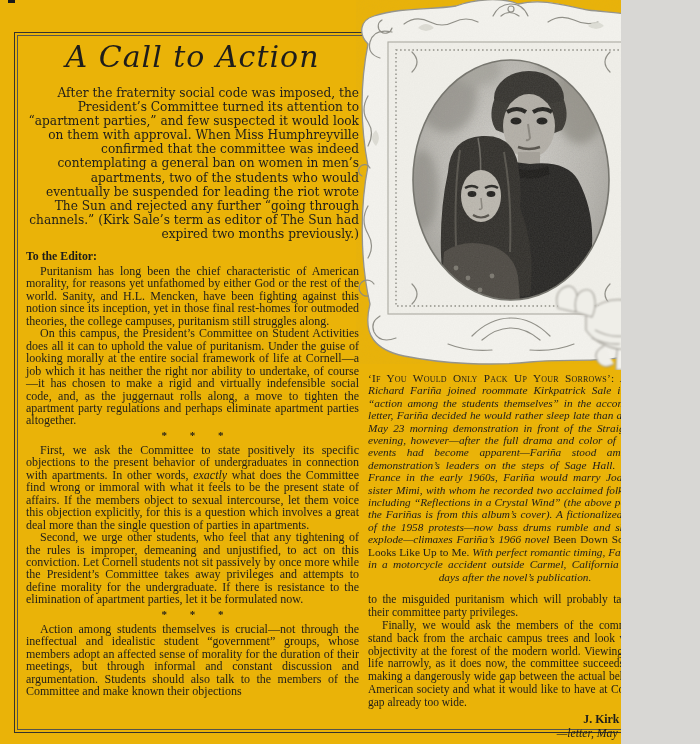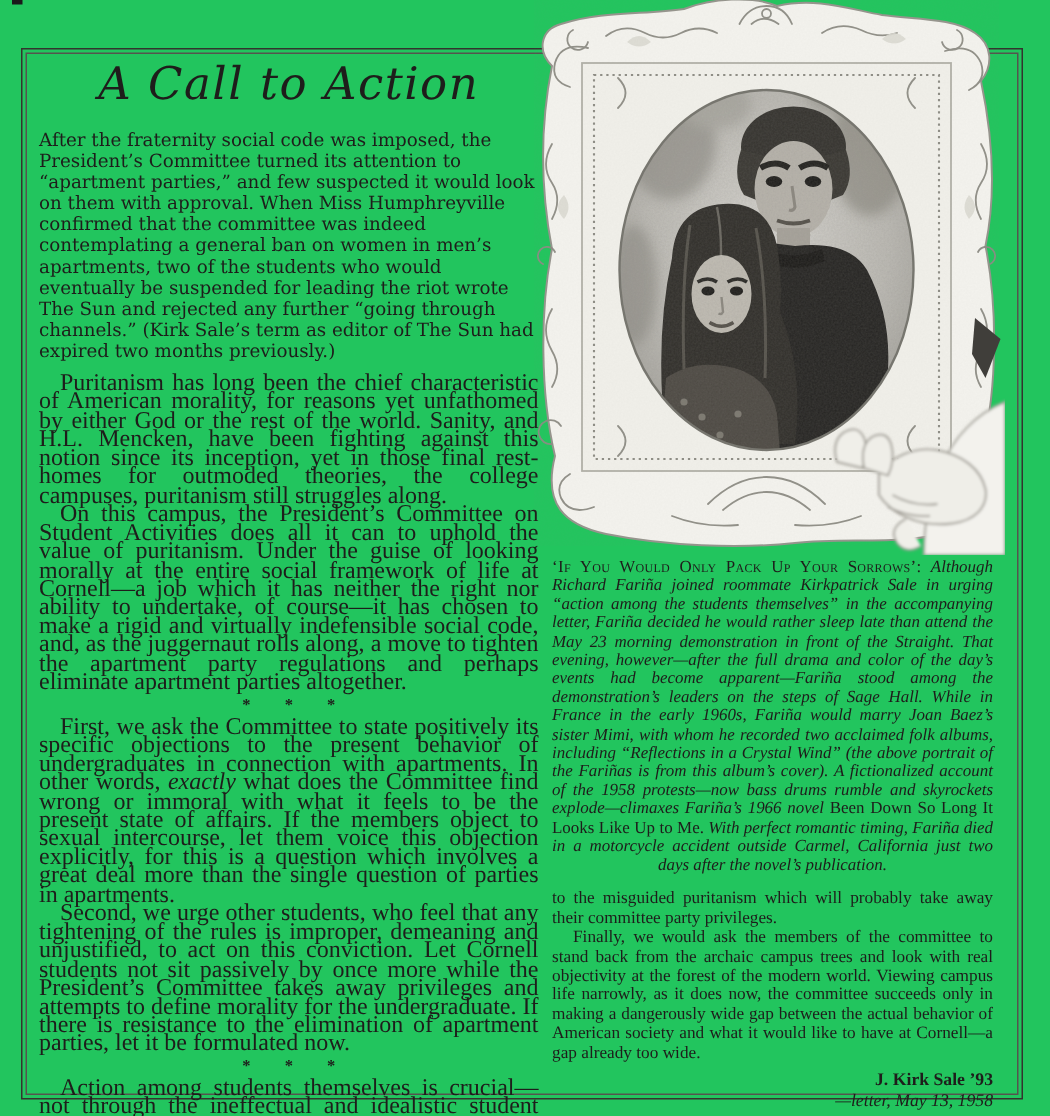--- a/index.html
+++ b/index.html
@@ -1,28 +1,28 @@
 <!DOCTYPE html>
 <html><head>
 <meta charset="utf-8">
 <style>
   html,body{margin:0;padding:0;background:#d8d7d4;}
-  .sheet{position:relative;width:700px;height:744px;background:#22c55e;overflow:hidden;
+  .sheet{position:relative;width:621px;height:744px;background:#eab308;overflow:hidden;
          font-family:"Liberation Serif",serif;color:#1e1d1b;}
   .corner-tick{position:absolute;left:8px;top:0;width:7px;height:3px;background:#1a1a1a;}
   .border-box{position:absolute;left:14px;top:32px;width:666px;height:699px;
               border:1.6px solid #34332e;z-index:1;}
   .border-inner{position:absolute;inset:2px;border:1px solid #55544e;}
   .col-left{position:absolute;left:26px;top:40px;width:333px;z-index:2;}
   .title{font-family:"DejaVu Serif",serif;font-style:italic;font-weight:normal;
          font-size:30px;line-height:34px;text-align:center;letter-spacing:1px;margin:0 0 11px;}
   .intro{font-family:"DejaVu Serif",serif;font-size:12.2px;line-height:14.1px;
-         text-align:left;margin:12px 0 9px;}
+         text-align:right;margin:12px 0 9px;}
   .edhead{font-weight:bold;font-size:11.8px;line-height:13px;margin:0 0 2px;}
-  .body-p{font-size:16px;line-height:12.45px;text-align:justify;text-indent:14px;margin:0;}
+  .body-p{font-size:12px;line-height:12.45px;text-align:justify;text-indent:14px;margin:0;}
   .sep{text-align:center;font-weight:bold;font-size:11px;line-height:12px;
        word-spacing:20px;margin:2px 0 3px;}
   .col-right{position:absolute;left:368px;top:372px;width:294px;z-index:2;}
   .caption{font-size:11.3px;line-height:12.4px;font-style:italic;text-align:justify;
            text-align-last:center;margin:0 0 10px;}
   .caption .lead{font-style:normal;font-variant:small-caps;letter-spacing:.2px;margin-top:48px;}
   .caption .novel{font-style:normal;}
   .closing-p{font-size:11.5px;line-height:12.9px;text-align:justify;margin:0;}
   .closing-p.indent{text-indent:14px;}
   .sig{margin-top:4px;text-align:right;font-size:11.8px;line-height:13.6px;}
@@ -38,20 +38,21 @@
 
   <div class="corner-tick"></div>
 
   <div class="border-box">
     <div class="border-inner"></div>
   </div>
 
   <div class="col-left">
     <h1 class="title">A Call to Action</h1>
     <p class="intro">After the fraternity social code was imposed, the President’s Committee turned its attention to “apartment parties,” and few suspected it would look on them with approval. When Miss Humphreyville confirmed that the committee was indeed contemplating a general ban on women in men’s apartments, two of the students who would eventually be suspended for leading the riot wrote The Sun and rejected any further “going through channels.” (Kirk Sale’s term as editor of The Sun had expired two months previously.)</p>
+    <p class="edhead">To the Editor:</p>
     <p class="body-p">Puritanism has long been the chief characteristic of American morality, for reasons yet unfathomed by either God or the rest of the world. Sanity, and H.L. Mencken, have been fighting against this notion since its inception, yet in those final rest-homes for outmoded theories, the college campuses, puritanism still struggles along.</p>
     <p class="body-p">On this campus, the President’s Committee on Student Activities does all it can to uphold the value of puritanism. Under the guise of looking morally at the entire social framework of life at Cornell—a job which it has neither the right nor ability to undertake, of course—it has chosen to make a rigid and virtually indefensible social code, and, as the juggernaut rolls along, a move to tighten the apartment party regulations and perhaps eliminate apartment parties altogether.</p>
     <p class="sep">* * *</p>
     <p class="body-p"><span>First, we ask the Committee to state positively its specific objections to the present behavior of undergraduates in connection with apartments. In other words, </span><em>exactly</em><span> what does the Committee find wrong or immoral with what it feels to be the present state of affairs. If the members object to sexual intercourse, let them voice this objection explicitly, for this is a question which involves a great deal more than the single question of parties in apartments.</span></p>
     <p class="body-p">Second, we urge other students, who feel that any tightening of the rules is improper, demeaning and unjustified, to act on this conviction. Let Cornell students not sit passively by once more while the President’s Committee takes away privileges and attempts to define morality for the undergraduate. If there is resistance to the elimination of apartment parties, let it be formulated now.</p>
     <p class="sep">* * *</p>
     <p class="body-p">Action among students themselves is crucial—not through the ineffectual and idealistic student “government” groups, whose members adopt an affected sense of morality for the duration of their meetings, but through informal and constant discussion and argumentation. Students should also talk to the members of the Committee and make known their objections</p>
   </div>
 
   <div class="col-right">

